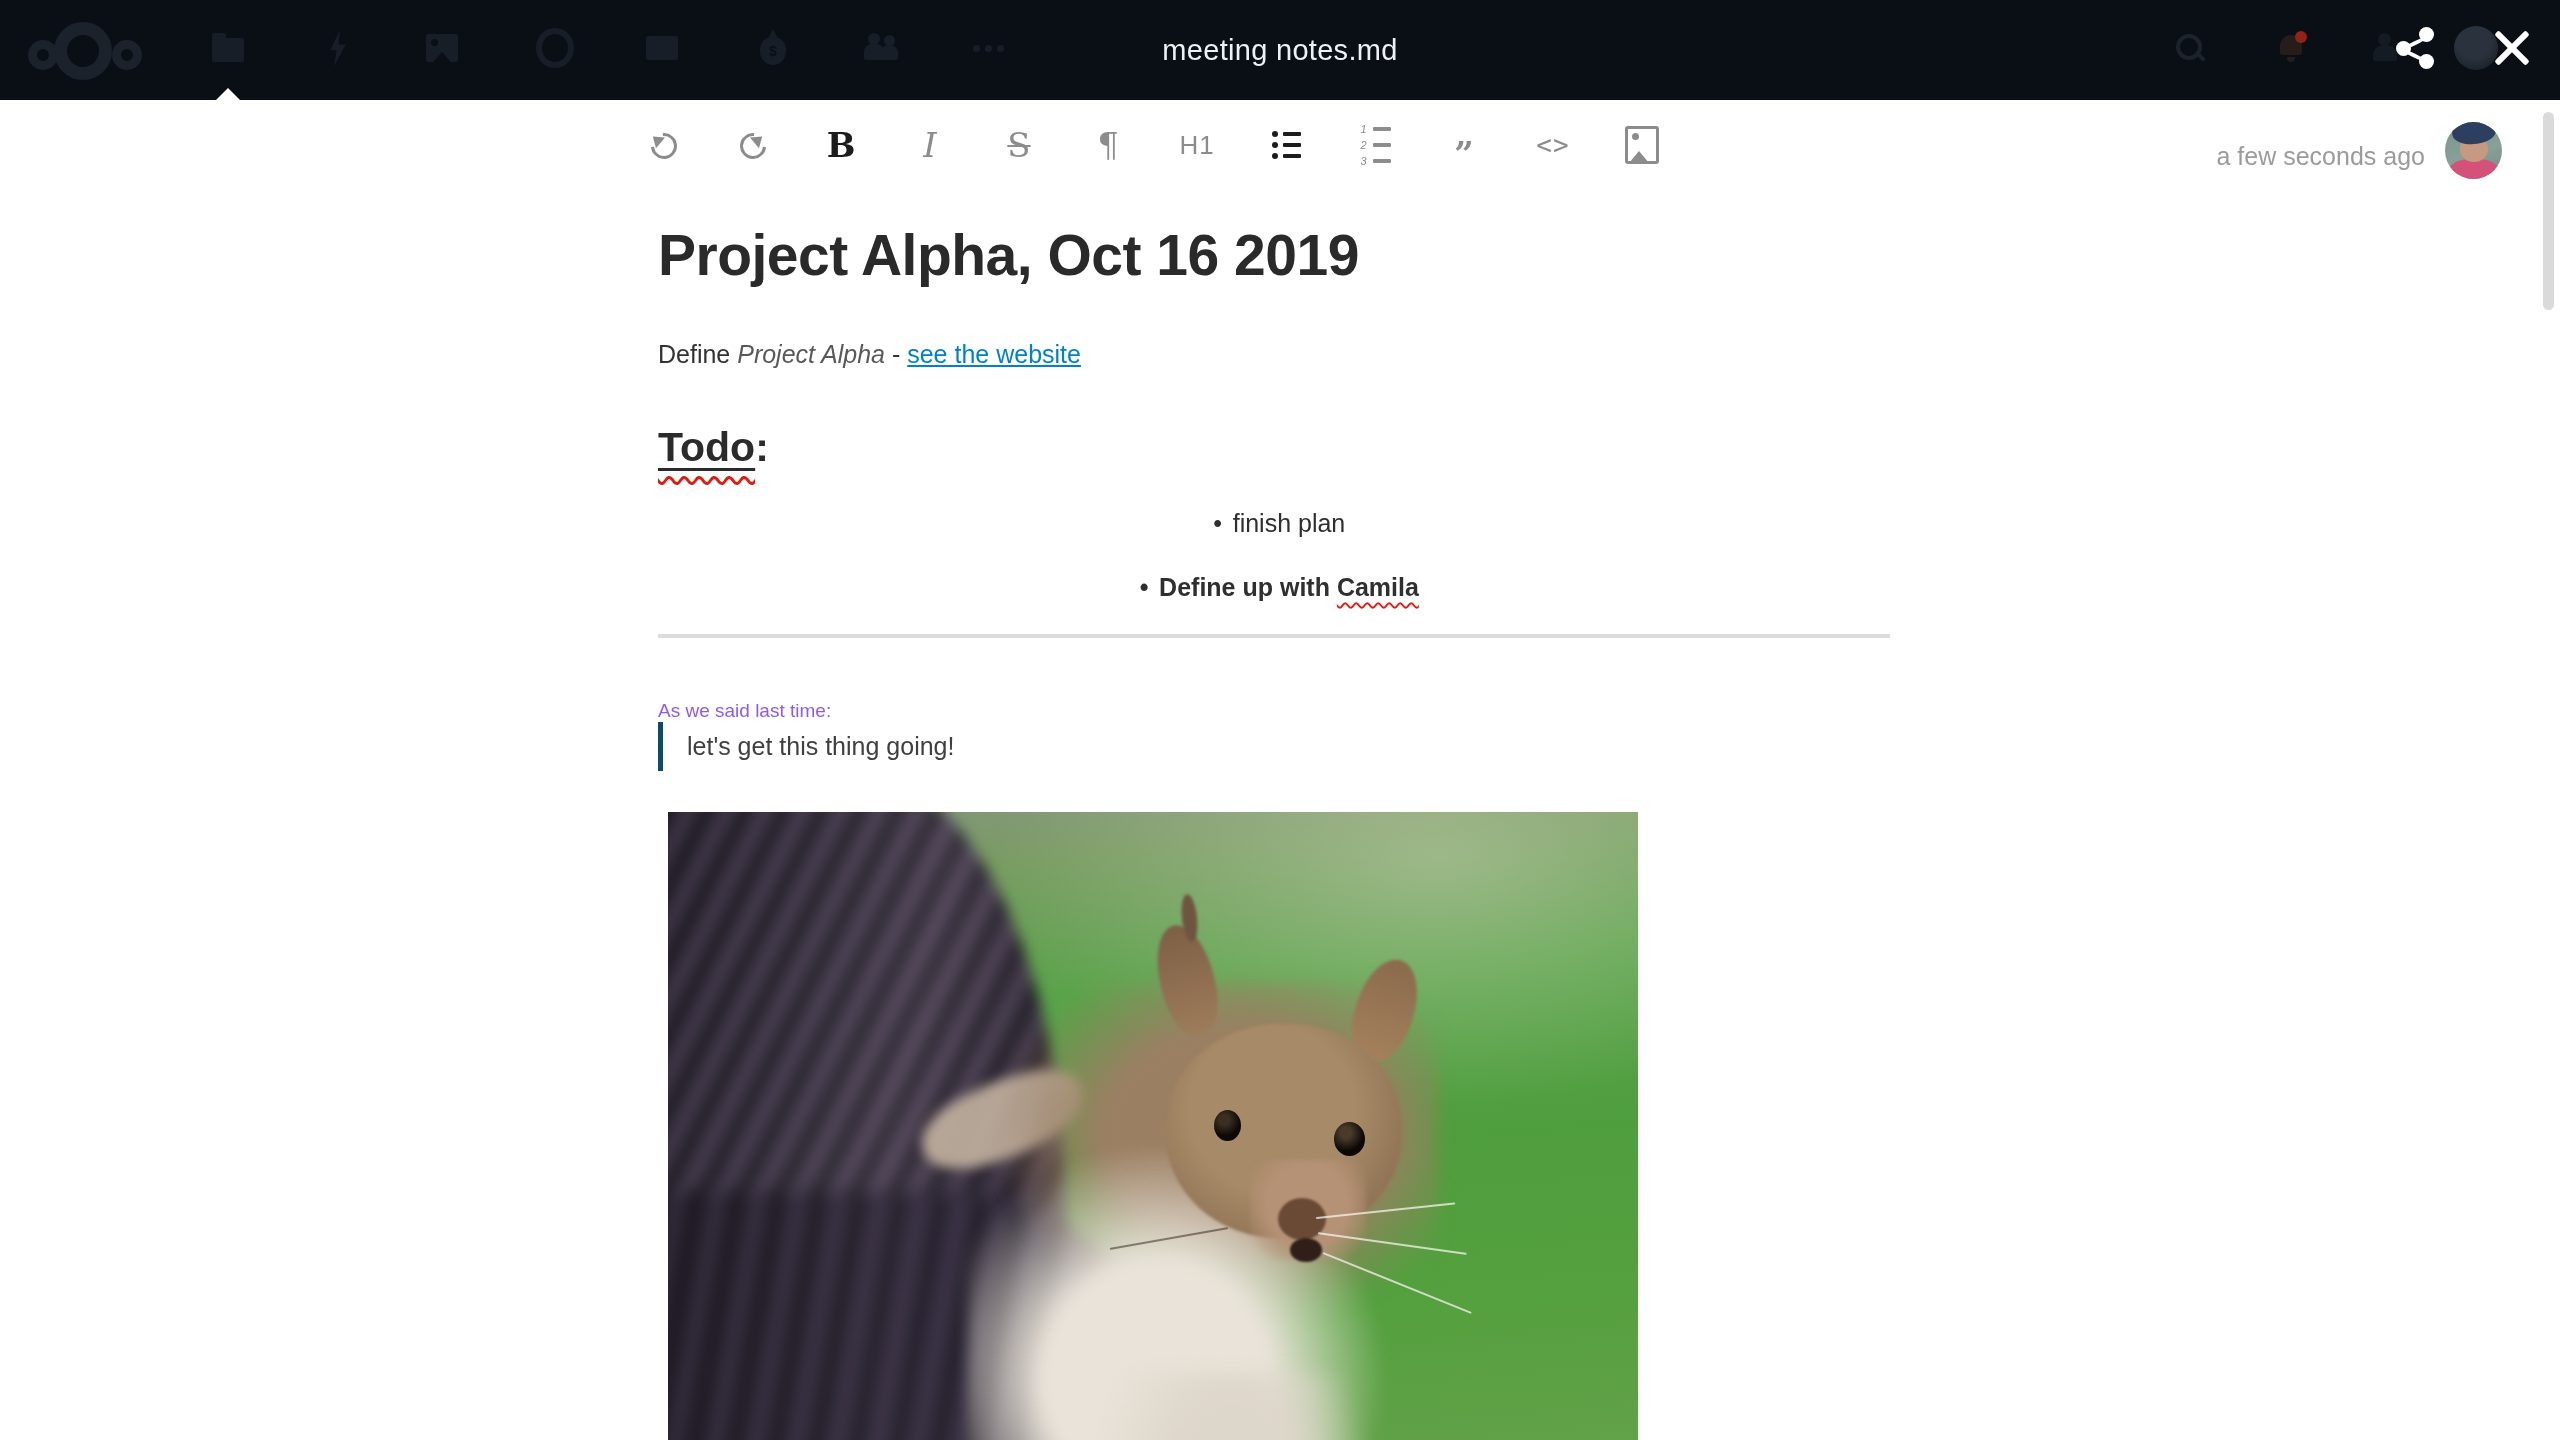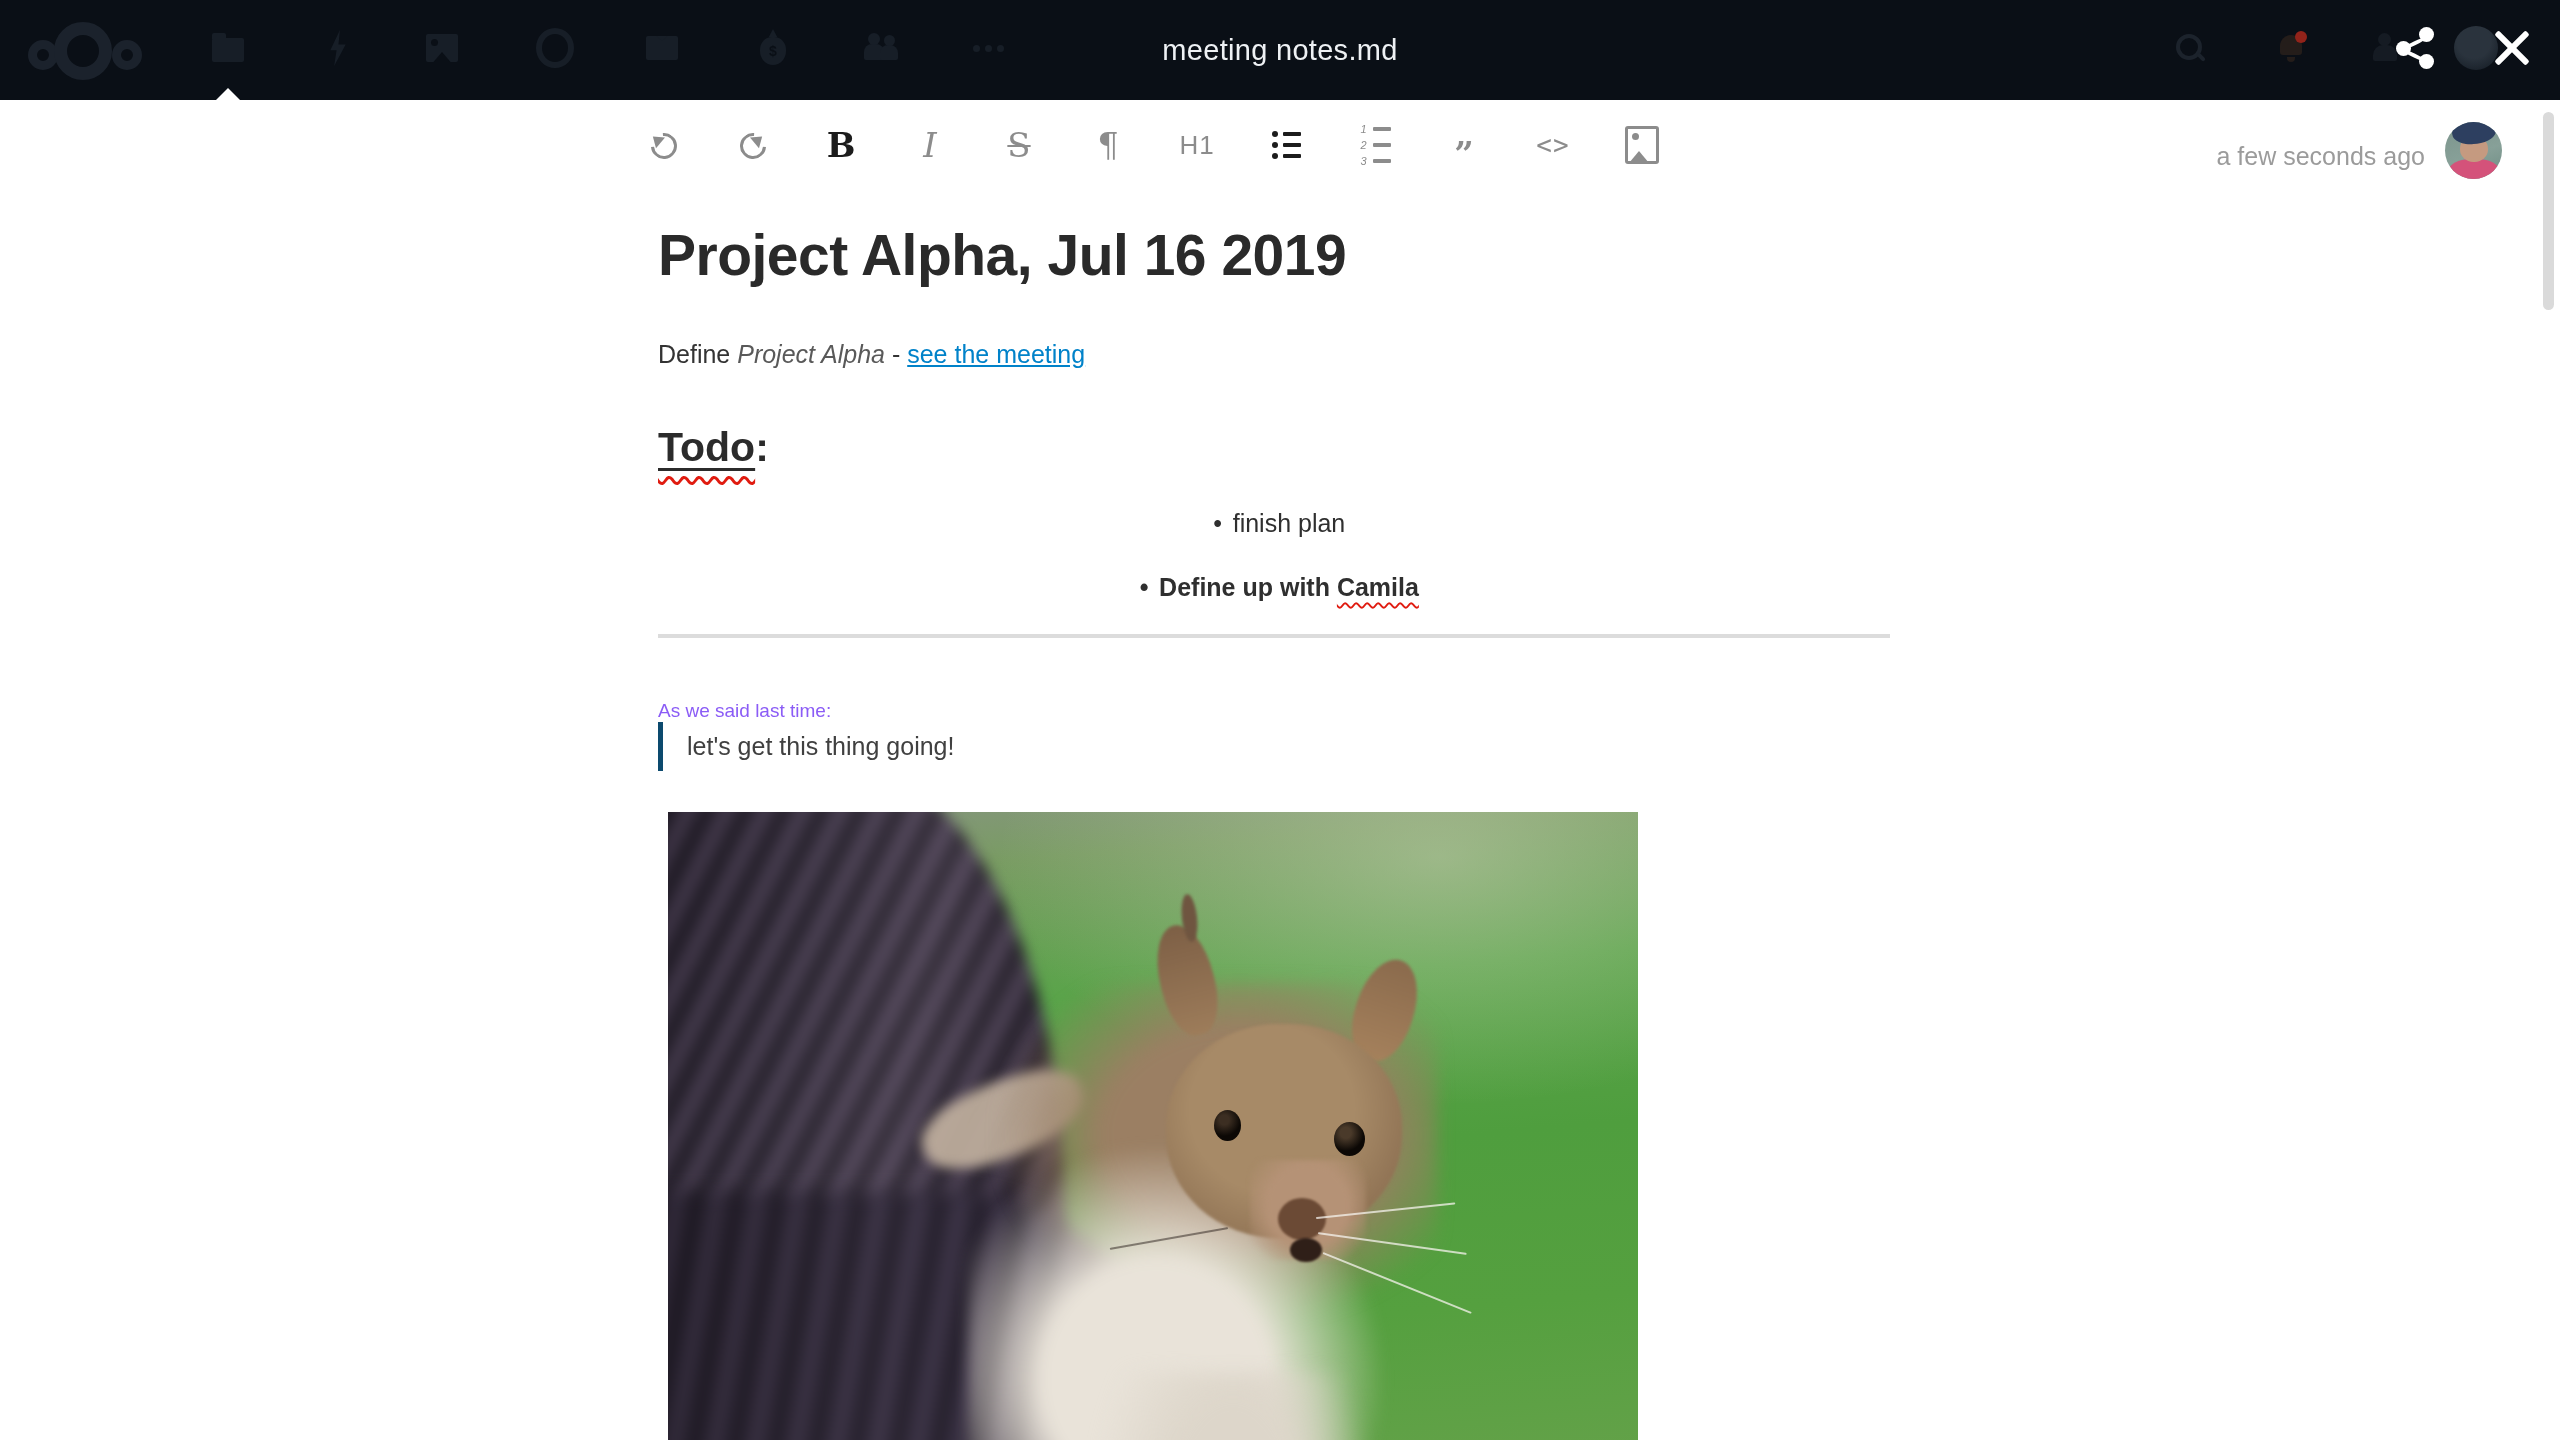--- a/index.html
+++ b/index.html
@@ -306,23 +306,23 @@
     </div>
 
   <div class="lastsaved">a few seconds ago</div>
   <div class="avatar">
       <i class="shirt"></i>
       <i class="face"></i>
       <i class="hat"></i>
     </div>
 </div>
 
-<h1 class="doc-title" style="margin:0">Project Alpha, Jul 16 2019</h1>
-
-<p class="p-intro" style="margin:0"><span>Define </span><span class="em-gray">Project Alpha</span><span> - </span><a class="doclink">see the meeting</a></p>
+<h1 class="doc-title" style="margin:0">Project Alpha, Oct 16 2019</h1>
+
+<p class="p-intro" style="margin:0"><span>Define </span><span class="em-gray">Project Alpha</span><span> - </span><a class="doclink">see the website</a></p>
 
 <h2 class="h2-todo" style="margin:0"><span class="u-solid"><span class="sq-lg">Todo</span></span><span>:</span></h2>
 
 <div class="li-row li-1"><span class="mark">•</span><span>finish plan</span></div>
 <div class="li-row li-2"><span class="mark">•</span><span>Define up with </span><span class="sq-sm">Camila</span></div>
 
 <div class="hrule"></div>
 
 <p class="p-said" style="margin:0">As we said last time:</p>
 

